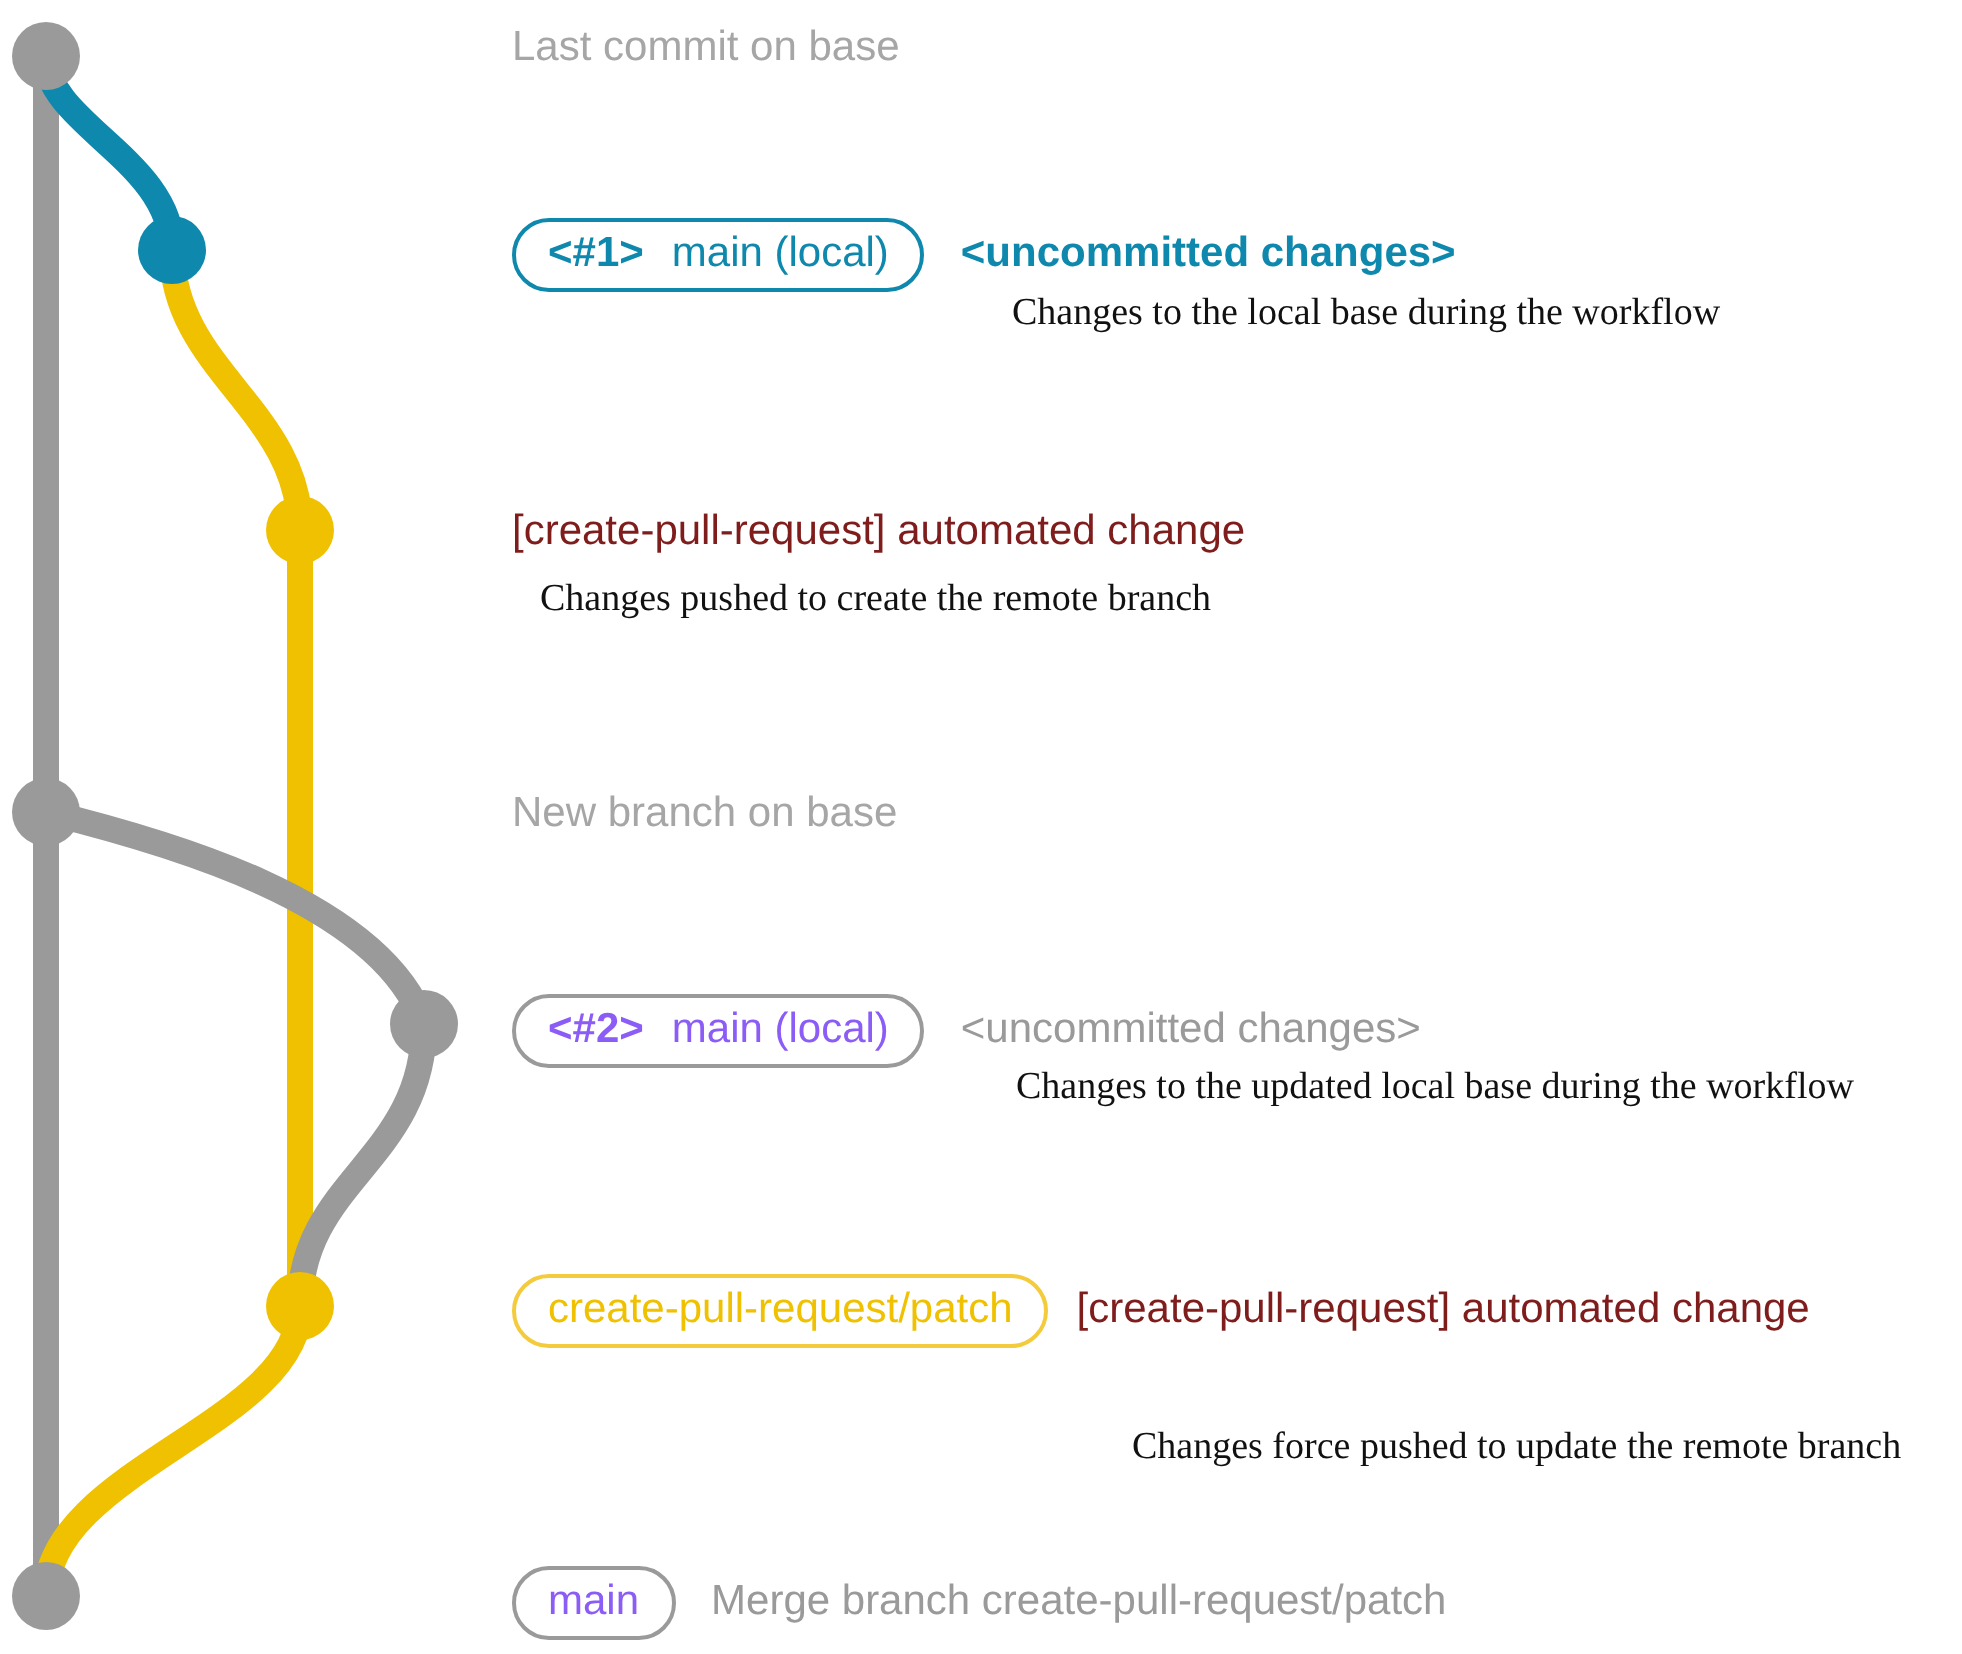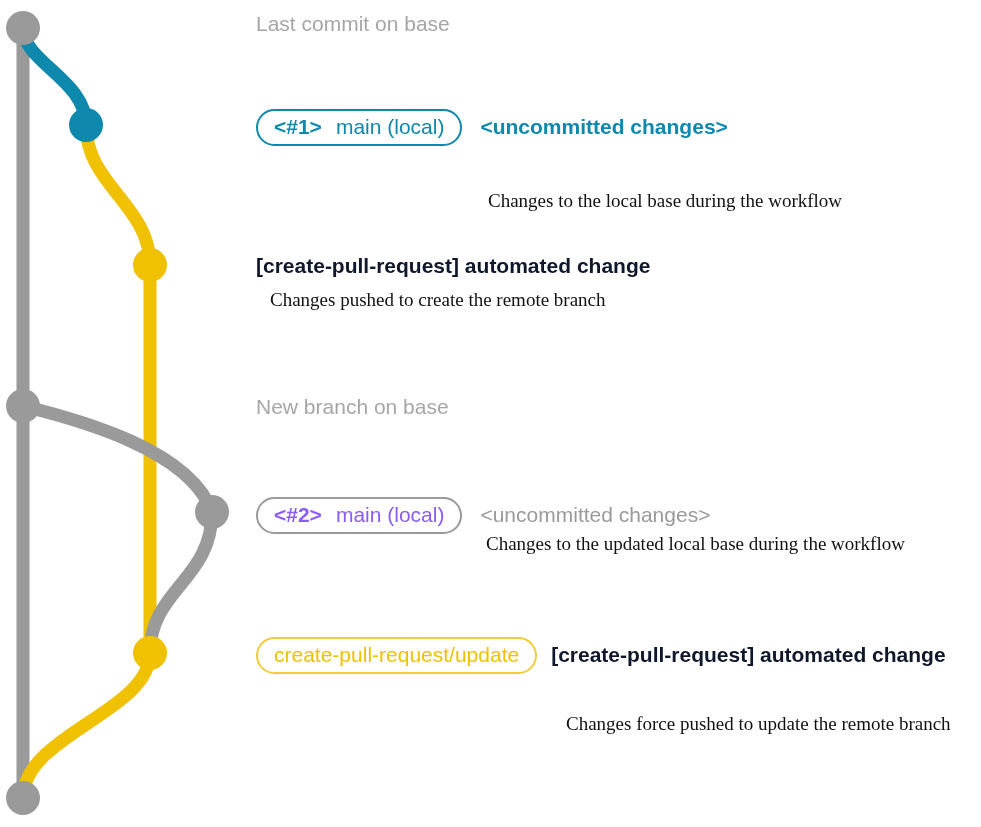--- a/index.html
+++ b/index.html
@@ -55,21 +55,21 @@
     font-weight: bold;
   }
   
   .subject {
     font-size: 21px;
     line-height: 1;
     white-space: nowrap;
     color: #9a9a9a;
   }
   .subject.blue  { color: #0e88ad; font-weight: bold; }
-  .subject.yellow{ color: #0f172a; font-weight: bold; }
+  .subject.yellow{ color: #7f1d1d; font-weight: normal; }
   .subject.grey  { color: #9a9a9a; font-weight: normal; }
   .subject.greyhead { color: #a6a6a6; font-weight: normal; }
   
   .note {
     position: absolute;
     font-family: "Liberation Serif", "DejaVu Serif", serif;
     font-size: 19px;
     line-height: 1;
     color: #111111;
     white-space: nowrap;
@@ -117,41 +117,47 @@
   <div class="row" style="left:256px; top:13px;">
     <span class="subject greyhead">Last commit on base</span>
   </div>
 
   <div class="row" style="left:256px; top:109px;justify-content:center;">
     <span class="pill blue">
       <span class="hash">&lt;#1&gt;</span><span class="gap"></span><span>main (local)</span>
     </span>
     <span class="subject blue" style="margin-left:18px;">&lt;uncommitted changes&gt;</span>
   </div>
-  <div class="note" style="left:488px; top:147px;margin-top:44px;">Changes to the local base during the workflow</div>
+  <div class="note" style="left:506px; top:147px;">Changes to the local base during the workflow</div>
 
   <div class="row" style="left:256px; top:255px;">
     <span class="subject yellow">[create-pull-request] automated change</span>
   </div>
   <div class="note" style="left:270px; top:290px;">Changes pushed to create the remote branch</div>
 
   <div class="row" style="left:256px; top:396px;">
     <span class="subject greyhead">New branch on base</span>
   </div>
 
   <div class="row" style="left:256px; top:497px;">
     <span class="pill grey">
       <span class="hash">&lt;#2&gt;</span><span class="gap"></span><span>main (local)</span>
     </span>
     <span class="subject grey" style="margin-left:18px;">&lt;uncommitted changes&gt;</span>
   </div>
-  <div class="note" style="left:486px; top:534px;text-align:right;">Changes to the updated local base during the workflow</div>
+  <div class="note" style="left:508px; top:534px;text-align:right;">Changes to the updated local base during the workflow</div>
 
   <div class="row" style="left:256px; top:637px;">
     <span class="pill yellow">
-      <span>create-pull-request/update</span>
+      <span>create-pull-request/patch</span>
     </span>
     <span class="subject yellow" style="margin-left:14px;">[create-pull-request] automated change</span>
   </div>
   <div class="note" style="left:566px; top:714px;">Changes force pushed to update the remote branch</div>
 
+  <div class="row" style="left:256px; top:783px;">
+    <span class="pill grey">
+      <span>main</span>
+    </span>
+    <span class="subject grey" style="margin-left:18px;">Merge branch create-pull-request/patch</span>
+  </div>
 
 </div>
 
 </body></html>

